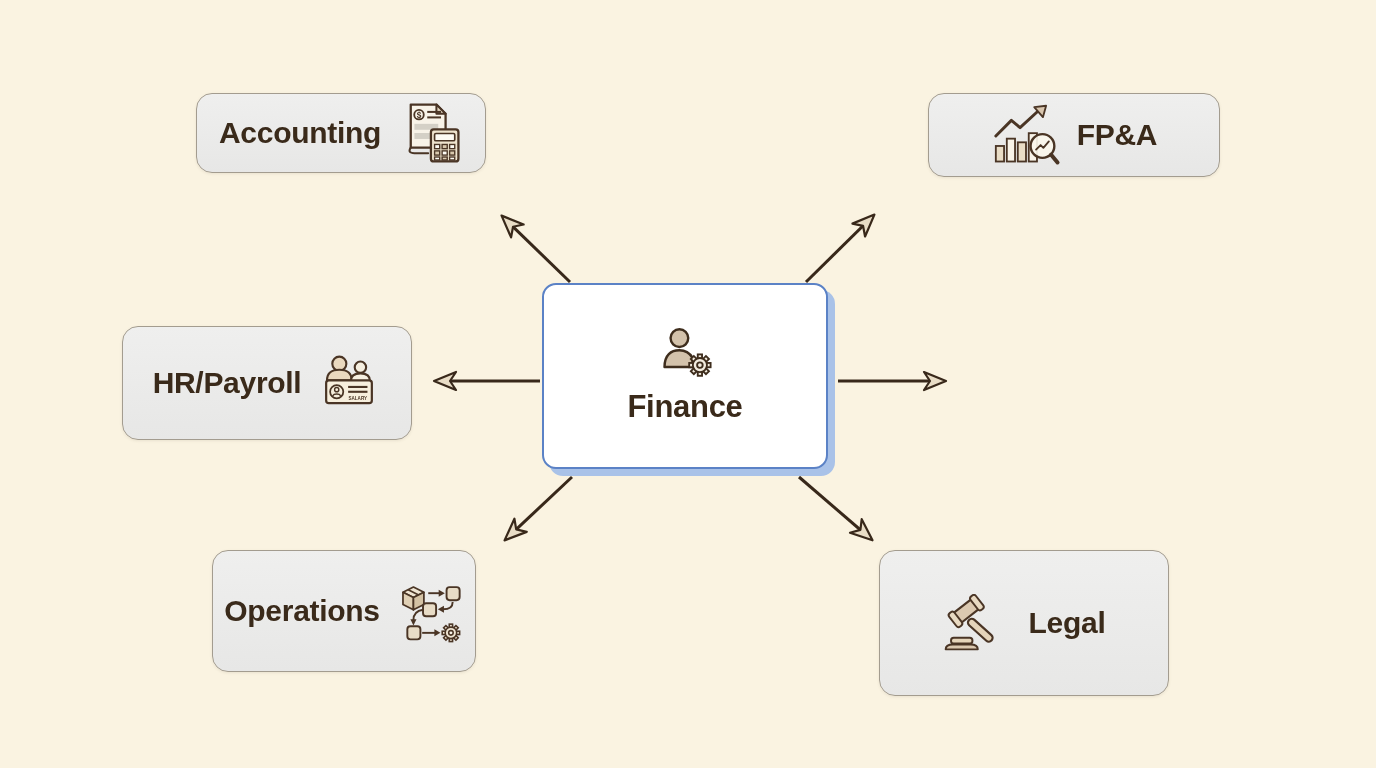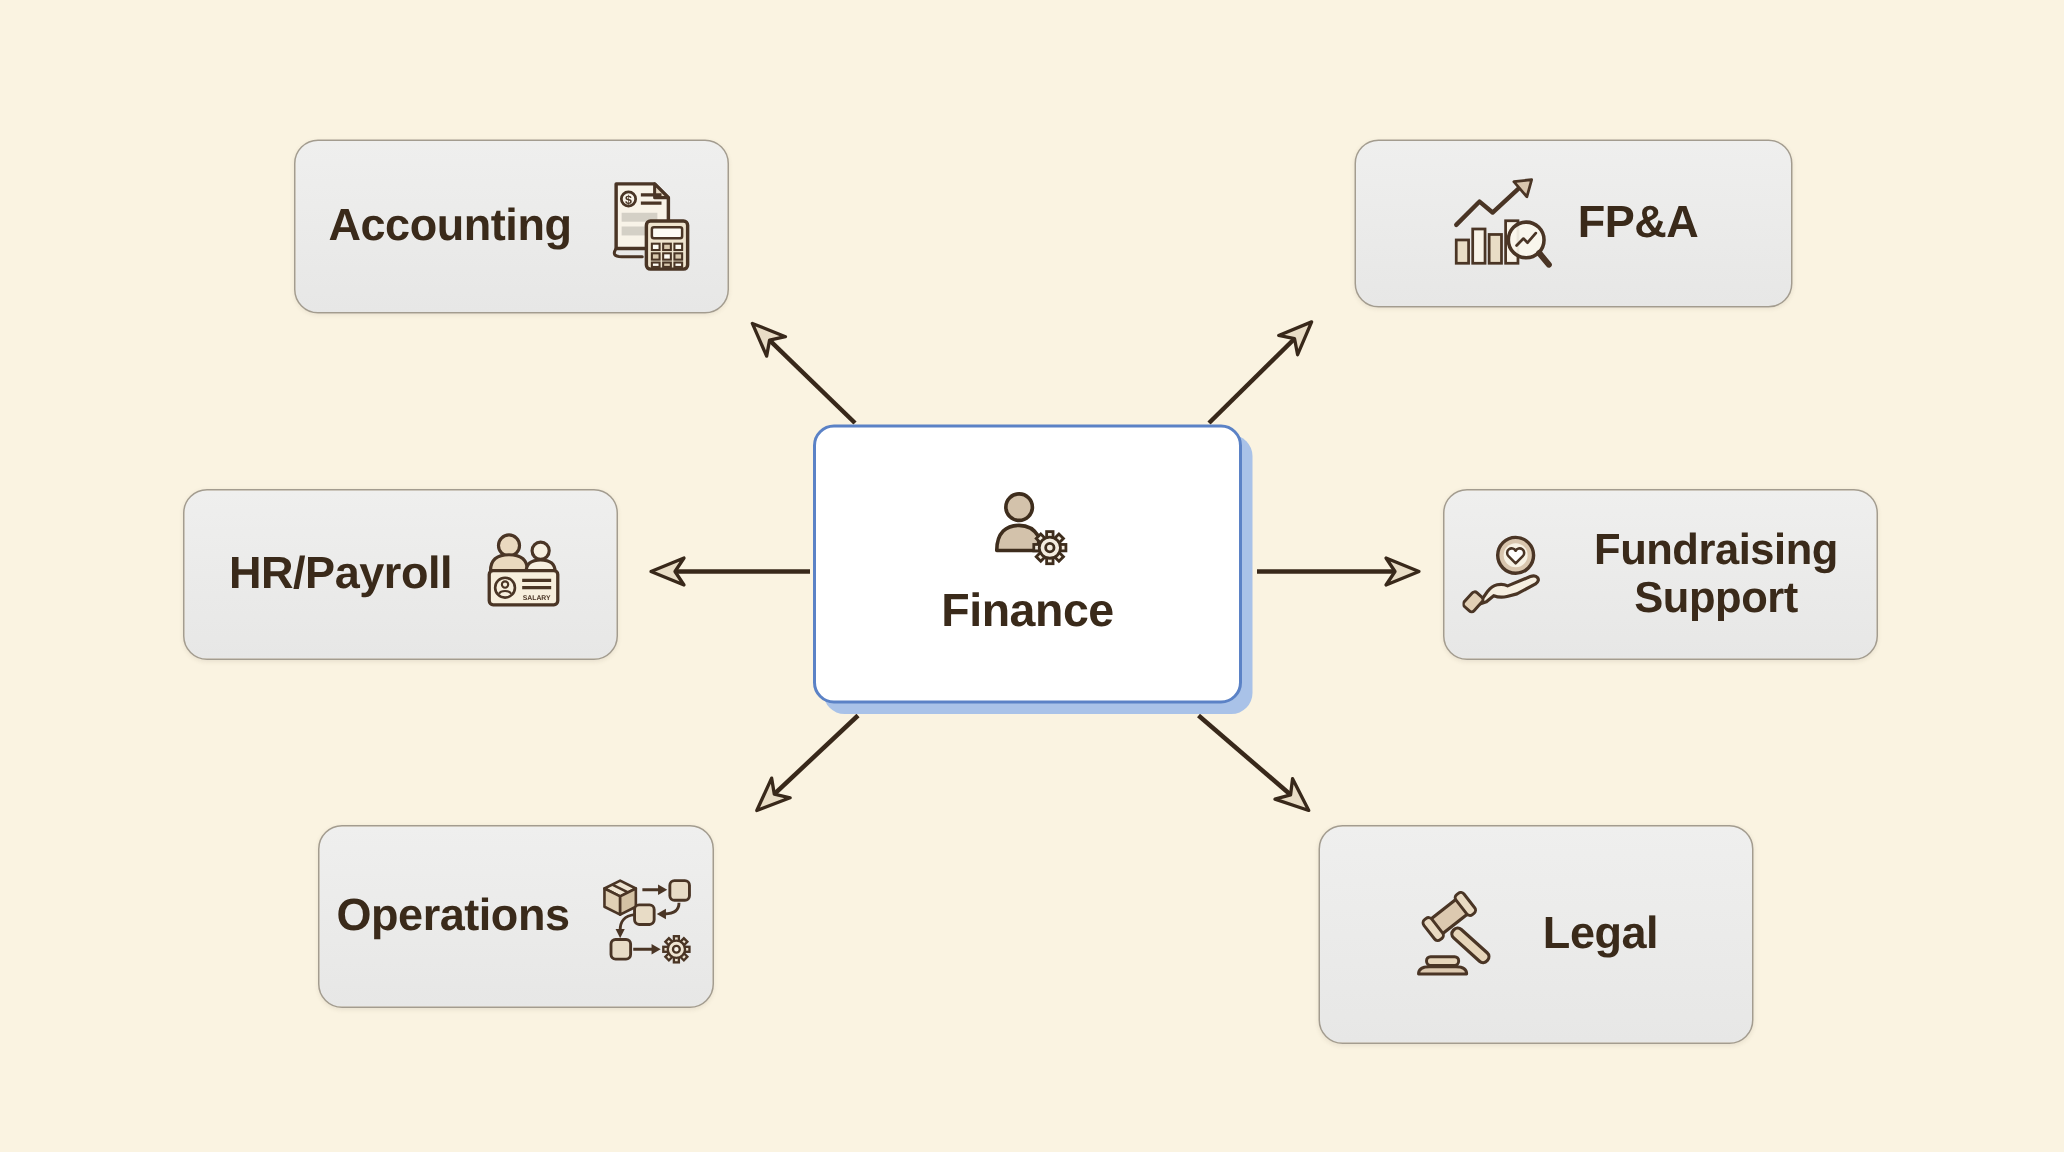--- a/index.html
+++ b/index.html
@@ -17,22 +17,22 @@
     background:linear-gradient(180deg,#efefee 0%,#e7e7e6 100%);
     border:1.5px solid #a39c8f;
     border-radius:16px;
     box-shadow:0 1px 3px rgba(90,80,60,0.10);
     box-sizing:border-box;
   }
   .node .label{
     color:#3a2a1a;font-weight:700;font-size:30px;letter-spacing:-0.3px;
     text-align:center;line-height:1.12;
   }
-  .node-accounting{left:196px;top:93px;width:290px;height:116px;}
-  .node-fpa{left:903px;top:93px;width:292px;height:112px;}
+  .node-accounting{left:196px;top:93px;width:290px;height:80px;}
+  .node-fpa{left:928px;top:93px;width:292px;height:84px;}
   .node-hr{left:122px;top:326px;width:290px;height:114px;}
   .node-fundraising{left:962px;top:326px;width:290px;height:114px;gap:12px;}
   .node-fundraising .label{font-size:29px;max-width:190px;}
   .node-operations{left:212px;top:550px;width:264px;height:122px;}
   .node-legal{left:879px;top:550px;width:290px;height:146px;gap:20px;}
   .node-center{
     left:542px;top:283px;width:286px;height:186px;
     flex-direction:column;gap:8px;
     background:#ffffff;
     border:2.5px solid #5b82c6;
@@ -140,30 +140,20 @@
         </g>
         <circle r="7.6" fill="#f3ecdf" stroke="#3e2d1d" stroke-width="2"></circle>
         <circle r="3" fill="none" stroke="#3e2d1d" stroke-width="2"></circle>
       </g>
     </svg>
     <span class="label">
       <span>Finance</span><br>
     </span>
   </div>
 
-  <div class="node node-fundraising">
-    <svg class="icon" viewBox="0 0 70 64" width="62" height="57">
-      <circle cx="40" cy="17" r="13.5" fill="#d9c6ae" stroke="#4a3525" stroke-width="2.6"></circle>
-      <circle cx="40" cy="17" r="9" fill="#f8f2e4"></circle>
-      <path d="M40 23 L34.6 17.6 A3.4 3.4 0 1 1 40 13.6 A3.4 3.4 0 1 1 45.4 17.6 Z" fill="#ffffff" stroke="#4a3525" stroke-width="1.9" stroke-linejoin="round"></path>
-      <path d="M12 54 L19 44 C23 39 29 37.5 34 40 L51 33 C56 31 59.5 35.5 55 38.5 L41 46 L33.5 48 C29.5 49 26.5 48.6 23.5 47.4 L18 52 Z" fill="#f6efe1" stroke="#4a3525" stroke-width="2.4" stroke-linejoin="round"></path>
-      <rect x="3" y="45" width="10" height="14" rx="2.5" transform="rotate(42 8 52)" fill="#e2d0b6" stroke="#4a3525" stroke-width="2.2"></rect>
-    </svg>
-    <span class="label">Fundraising Support</span>
-  </div>
 
   <div class="node node-operations">
     <span class="label">Operations</span>
     <svg class="icon" viewBox="0 0 78 72" width="68" height="63">
       <g stroke="#4a3525" stroke-width="2" stroke-linejoin="round">
         <path d="M8 14 L20 8 L32 14 L20 20 Z" fill="#efe5d2"></path>
         <path d="M8 14 V28 L20 34 V20 Z" fill="#e0d0b5"></path>
         <path d="M32 14 V28 L20 34 V20 Z" fill="#d4c2a4"></path>
         <path d="M14 11 L26 17" fill="none"></path>
       </g>

